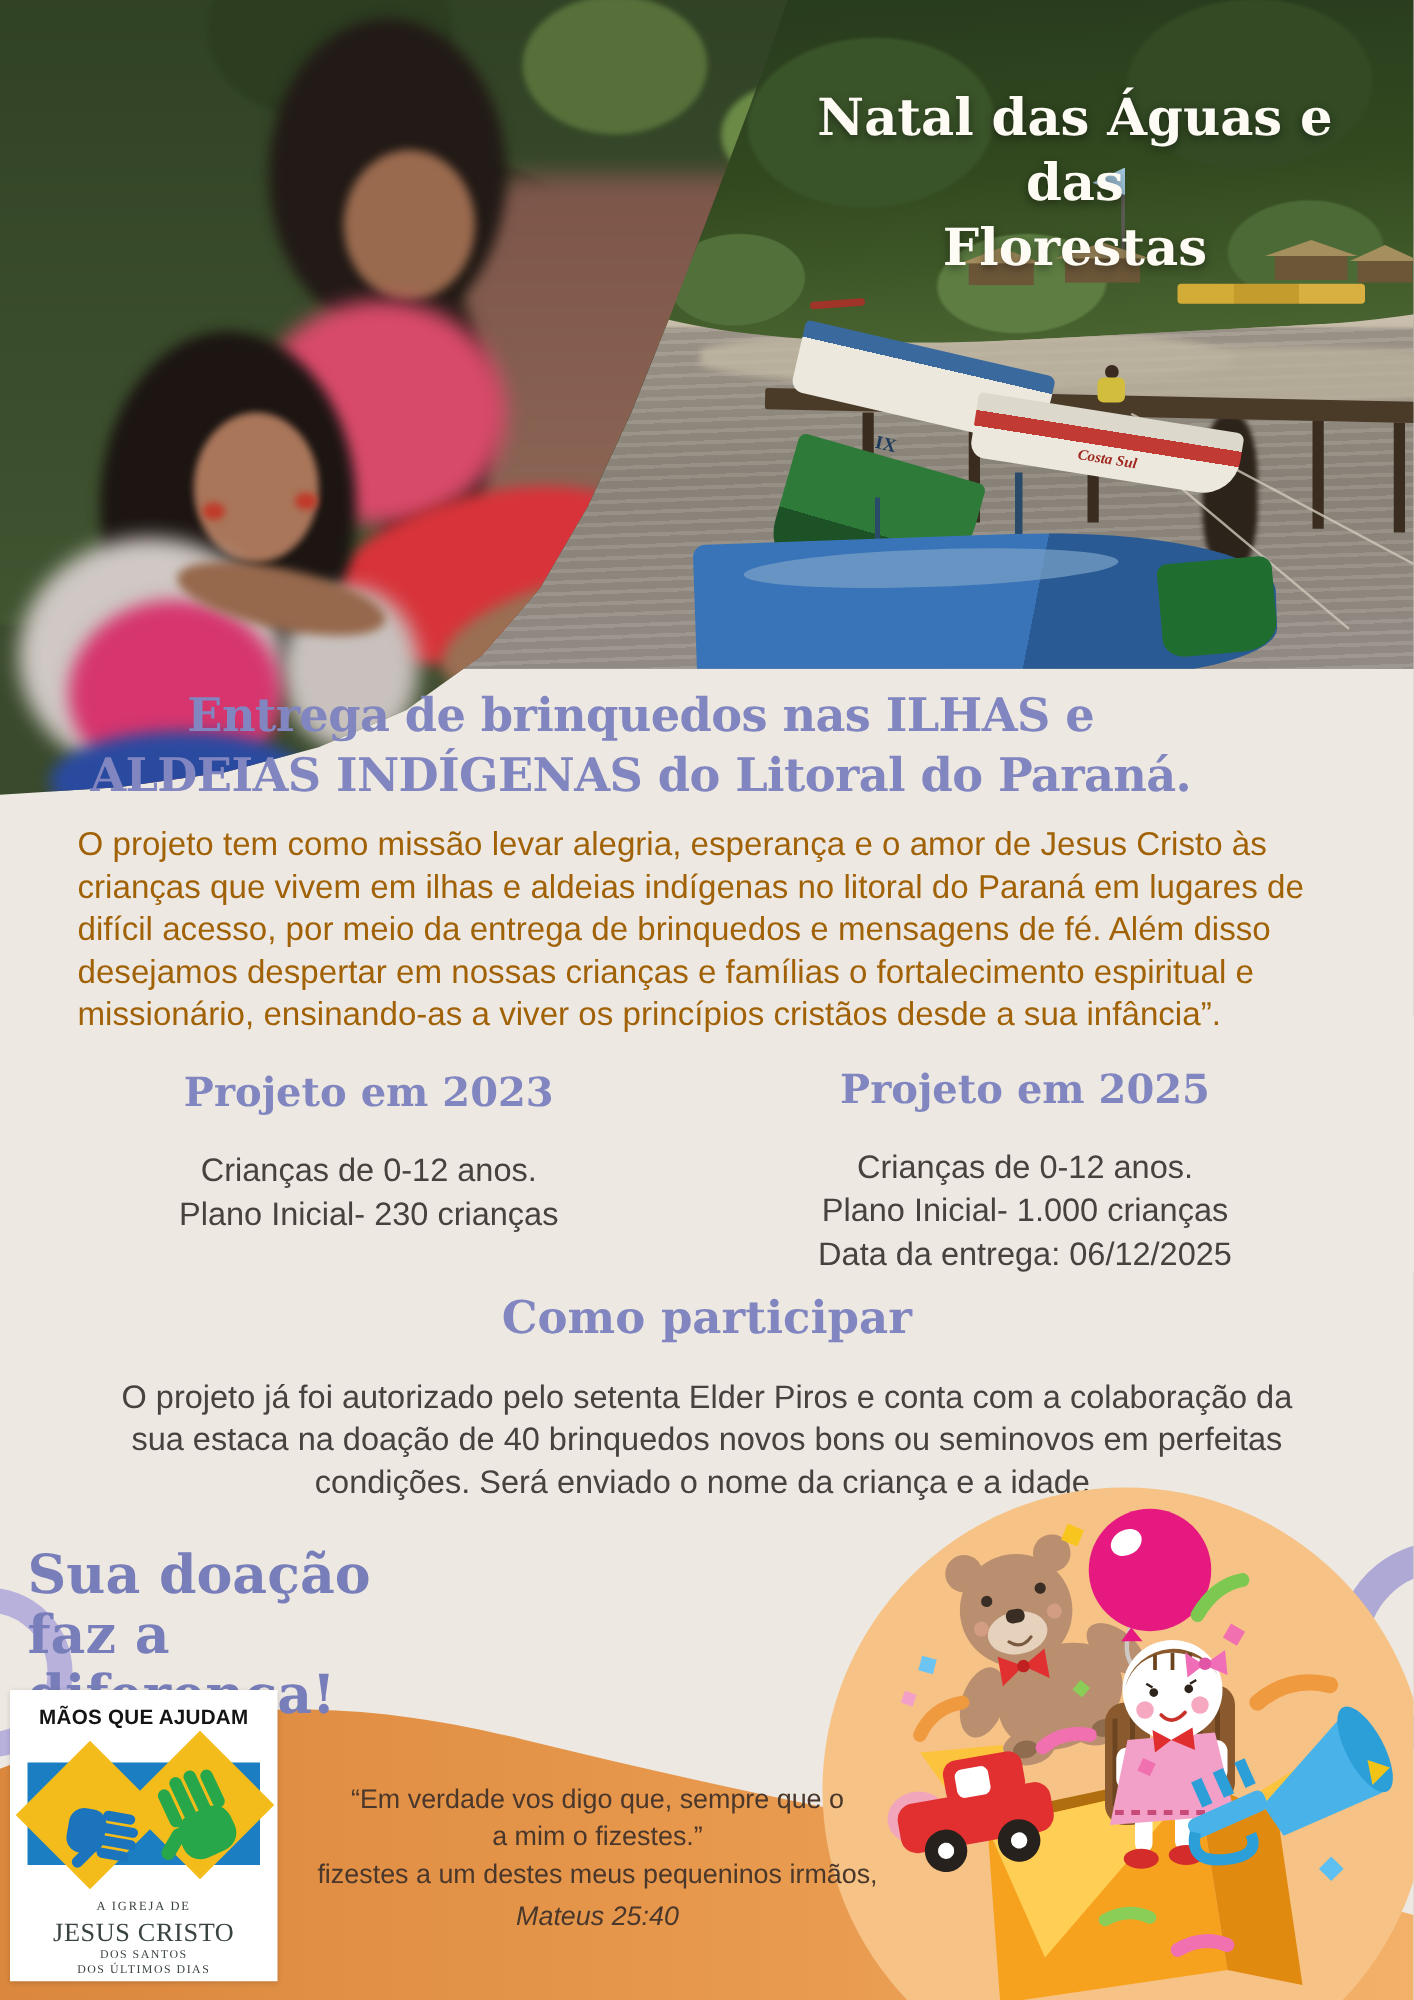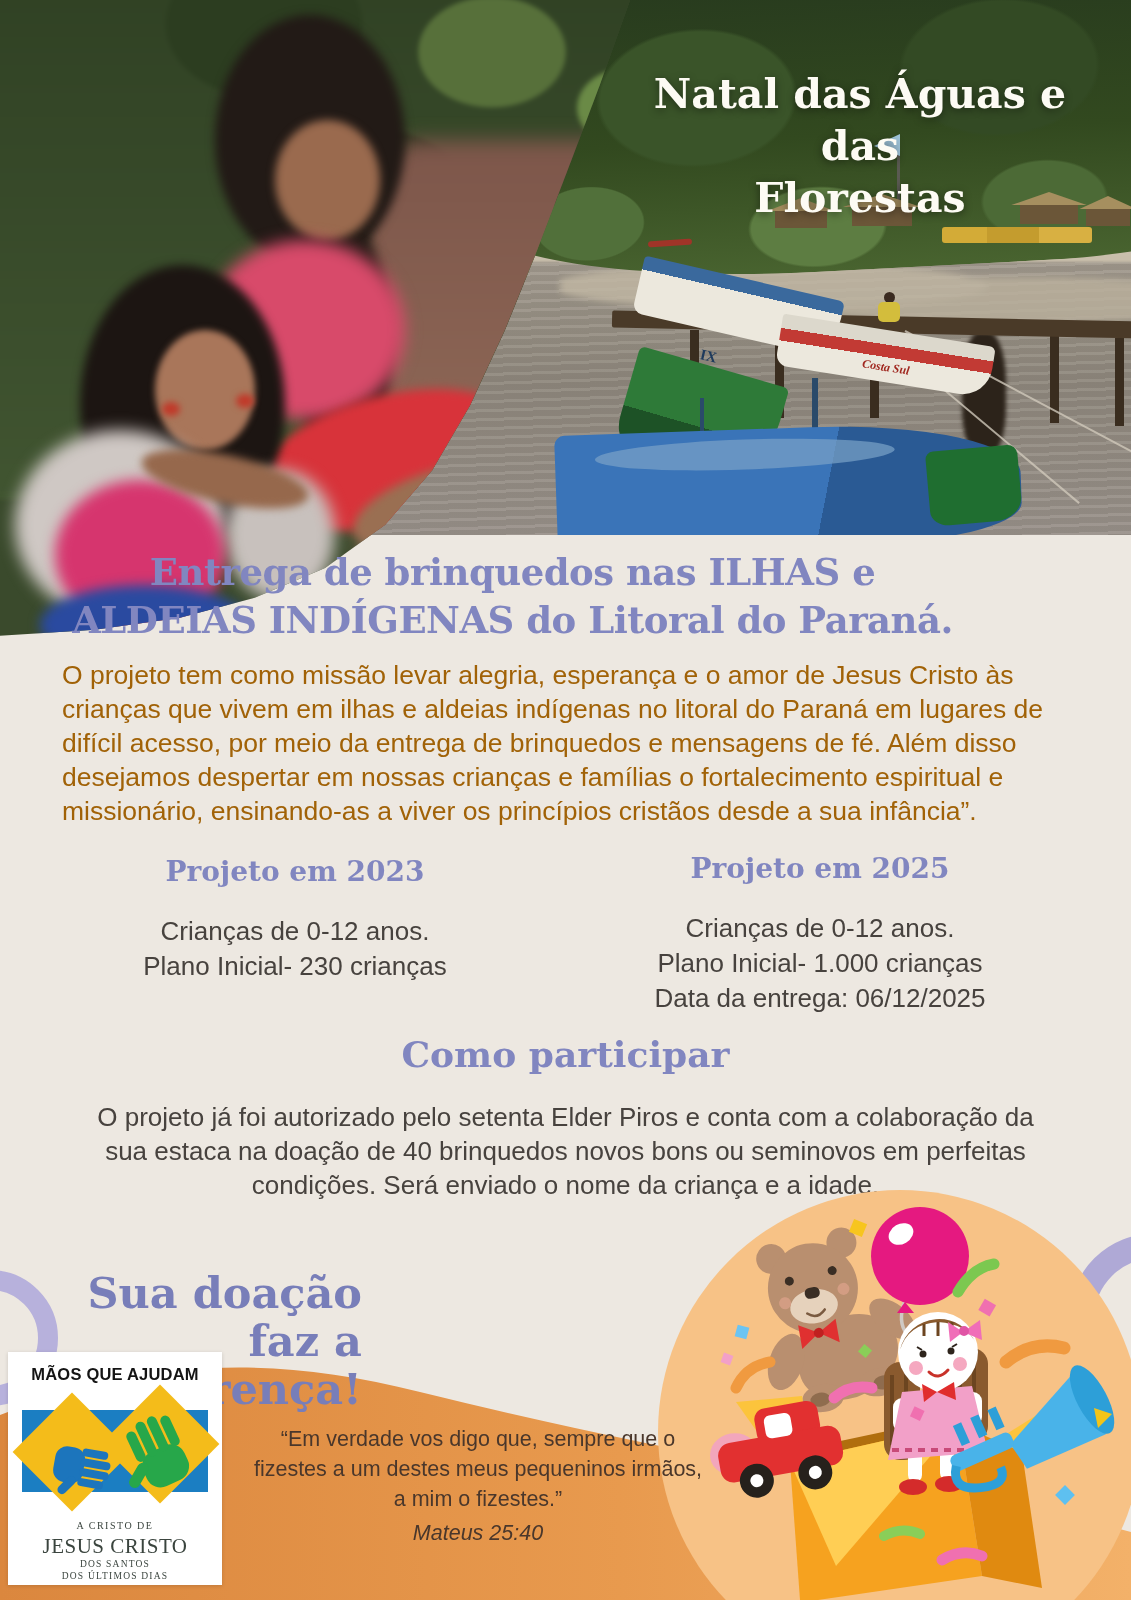--- a/index.html
+++ b/index.html
@@ -94,29 +94,29 @@
   .pl-arm { left:140px; top:455px; width:170px; height:48px; background:#96684c; transform:rotate(12deg); filter:blur(4px); }
   .pl-flower { width:26px; height:24px; background:#d87a28; filter:blur(3px); }
 
   
   .display { font-family:"DejaVu Serif", serif; font-weight:bold; color:#8186C0; }
   .main-heading { position:absolute; left:0; top:548px; width:1025px; text-align:center;
       font-size:37px; line-height:48px; letter-spacing:-0.5px; }
   .mission { position:absolute; left:62px; top:658px; width:1007px; text-align:left;
       font-size:26.5px; line-height:34px; color:#a16207; }
   .col { position:absolute; text-align:center; }
-  .col-title { font-size:28px; }
+  .col-title { font-size:32px; }
   .col-lines { margin-top:26px; font-size:26px; line-height:35px; color:#47423E; }
   .col-2023 { left:80px;  top:855px; width:430px; }
   .col-2025 { left:590px; top:852px; width:460px; }
   .participate-title { position:absolute; left:0; top:1033px; width:1131px; text-align:center; font-size:36px; }
   .participate-text { position:absolute; left:95px; top:1100px; width:941px; text-align:center;
       font-size:26px; line-height:34px; color:#47423E; }
-  .donation { position:absolute; left:22px; top:1236px; width:340px; text-align:right;
-      font-size:43px; line-height:48px; color:#787EB9; z-index:4;margin-top:33px; }
+  .donation { position:absolute; left:22px; top:1236px; width:340px; text-align:left;
+      font-size:43px; line-height:48px; color:#787EB9; z-index:4; }
 
   
   .decor { position:absolute; left:0; top:1140px; width:1131px; height:460px; z-index:1; }
 
   .logo-card { position:absolute; left:8px; top:1352px; width:214px; height:233px; background:#ffffff;
       z-index:5; box-shadow:0 1px 4px rgba(0,0,0,.15); text-align:center; }
   .logo-title { margin-top:13px; font-size:16.5px; font-weight:800; color:#141414; letter-spacing:.2px; }
   .logo-graphic { position:relative; height:122px; margin:6px 10px 0; }
   .lg-bluebar { position:absolute; left:4px; right:4px; top:20px; height:82px; background:#1B7EC2; }
   .lg-diamond { position:absolute; width:84px; height:84px; background:#F4BC1A; }
@@ -377,27 +377,27 @@
           <rect x="-18" y="-8" width="36" height="30" rx="12"></rect>
           <rect x="-19" y="-30" width="8" height="26" rx="4"></rect>
           <rect x="-9" y="-34" width="8" height="30" rx="4"></rect>
           <rect x="1" y="-34" width="8" height="30" rx="4"></rect>
           <rect x="11" y="-30" width="8" height="26" rx="4"></rect>
           <rect x="-36" y="-6" width="22" height="9" rx="4.5" transform="rotate(-35 -14 -2)"></rect>
         </g>
       </svg>
     </div>
     <div class="church-block">
-      <div class="church-s1">A CRISTO DE</div>
+      <div class="church-s1">A IGREJA DE</div>
       <div class="church-s2">JESUS CRISTO</div>
       <div class="church-s3">DOS SANTOS</div>
       <div class="church-s3">DOS ÚLTIMOS DIAS</div>
     </div>
   </aside>
 
   <blockquote class="quote">
     <div>“Em verdade vos digo que, sempre que o</div>
+    <div>a mim o fizestes.”</div>
     <div>fizestes a um destes meus pequeninos irmãos,</div>
-    <div>a mim o fizestes.”</div>
     <div class="quote-ref">Mateus 25:40</div>
   </blockquote>
 
 </div>
 
 </body></html>

